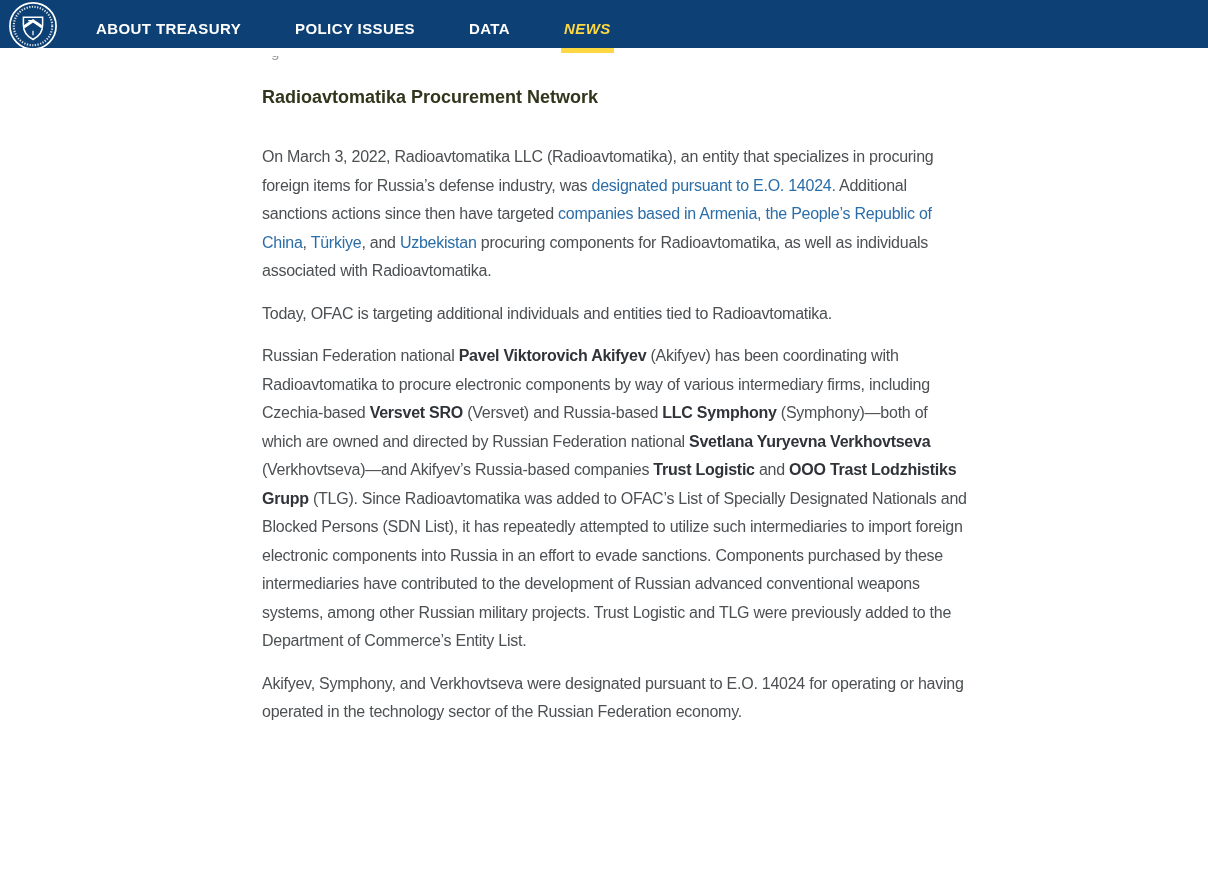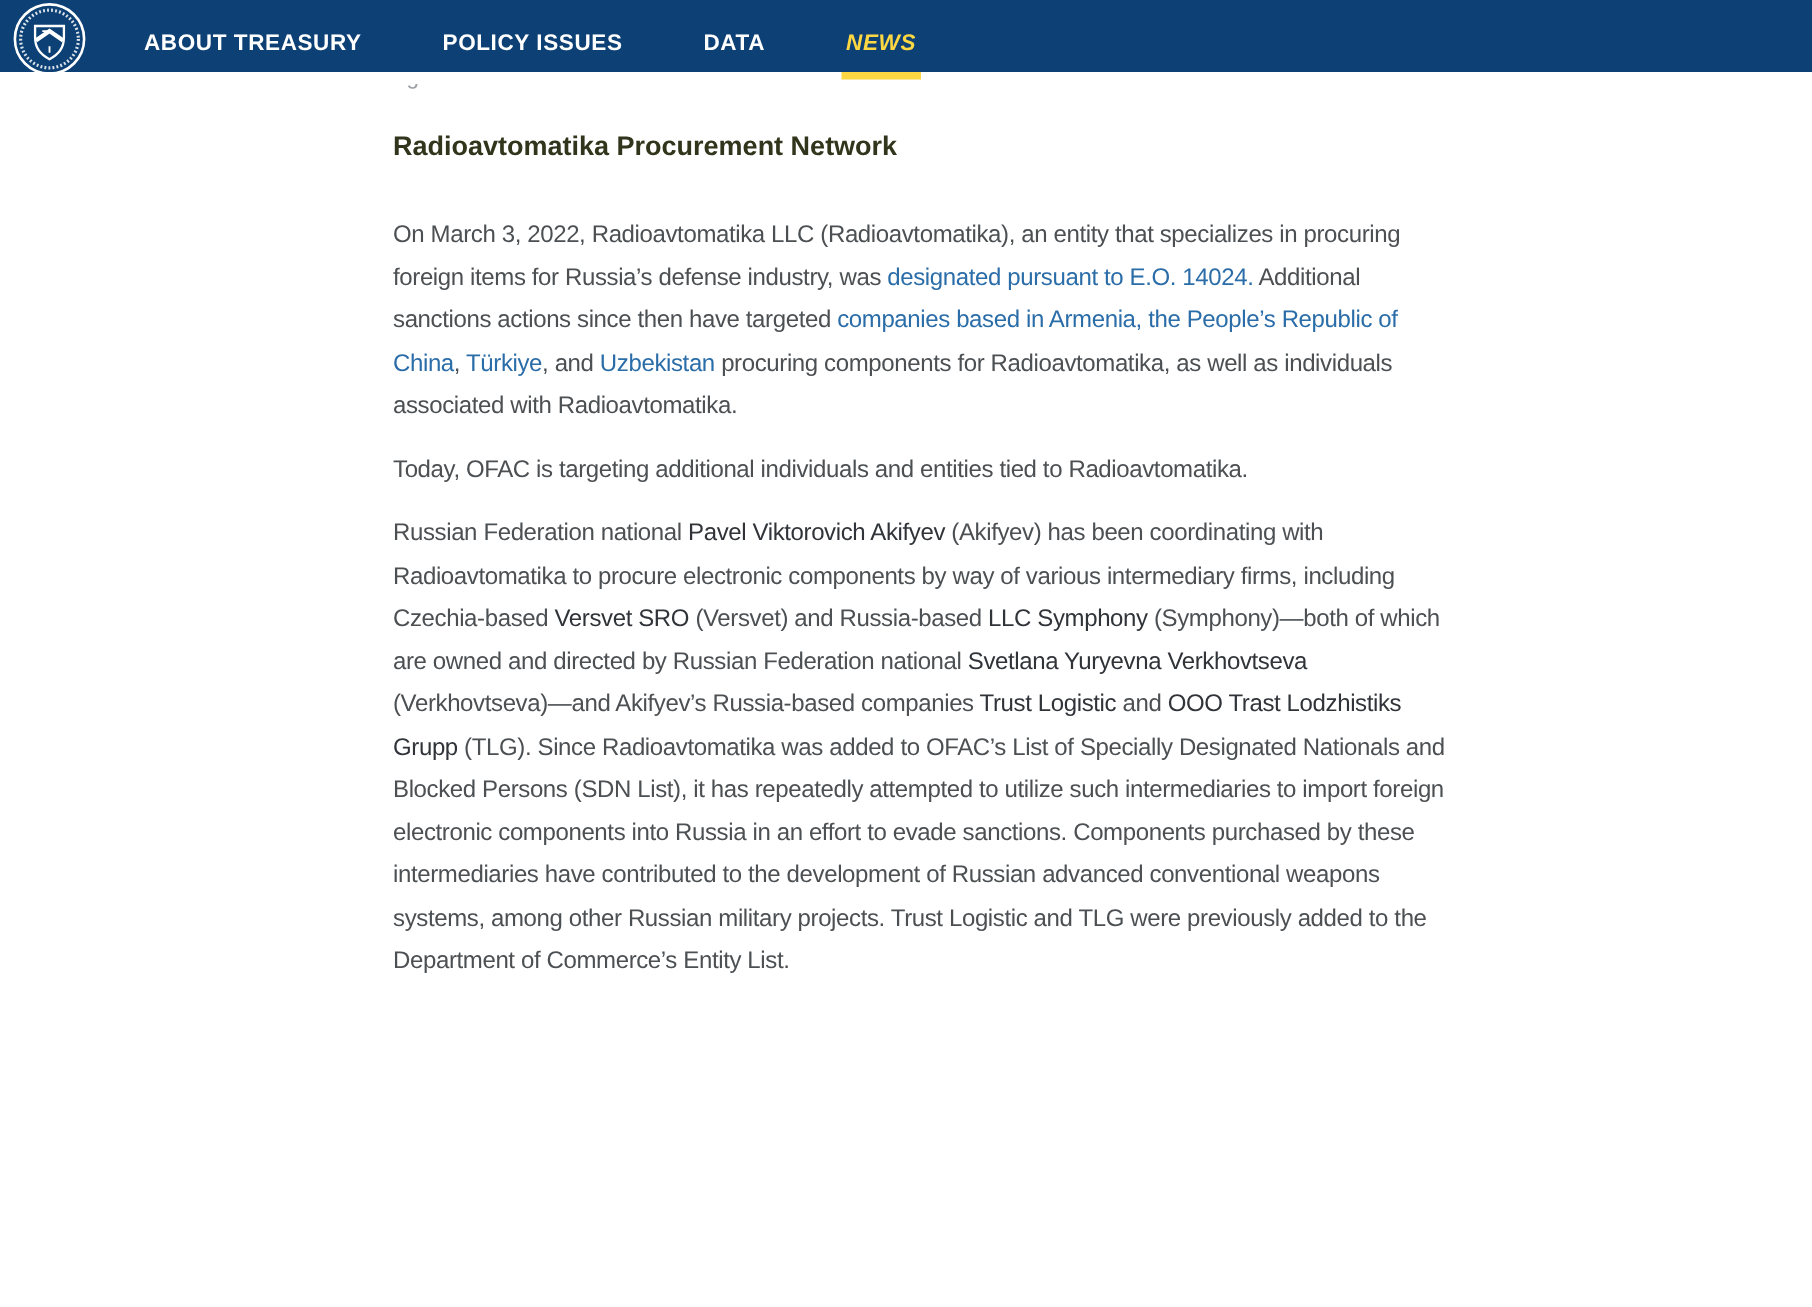--- a/index.html
+++ b/index.html
@@ -29,21 +29,21 @@
   
   .artifact{position:absolute;left:271px;top:56px;width:22px;height:7px;
     overflow:hidden;color:#9aa0a5;font-size:15px;}
   .artifact span{display:block;margin-top:-13px;}
   
   .article{position:absolute;left:262px;top:56px;width:705px;padding-top:28px;}
   .article h2{font-size:18px;line-height:26px;font-weight:700;
     color:var(--heading);margin:0 0 33px 0;}
   .article p{font-size:16px;line-height:28.5px;letter-spacing:-0.25px;
     color:var(--body-text);margin:0 0 14px 0;}
-  .article p .b{font-weight:400;color:var(--bold-text);}
+  .article p .b{font-weight:700;color:var(--bold-text);}
   .article p a{color:var(--link);text-decoration:none;cursor:pointer;}
 </style>
 </head>
 <body>
 
 <header class="topnav">
   <div class="seal">
     <svg viewBox="0 0 52 52" width="50" height="50" aria-hidden="true">
       <circle cx="26" cy="26" r="24" fill="none" stroke="#ffffff" stroke-width="1.8"></circle>
       <circle cx="26" cy="26" r="20" fill="none" stroke="#ffffff" stroke-width="2.2" stroke-dasharray="1.3 1.5" opacity="0.85"></circle>
@@ -62,13 +62,14 @@
 
 <div class="artifact">
   <span>g</span>
 </div>
 
 <main class="article">
   <h2>Radioavtomatika Procurement Network</h2>
   <p><span>On March 3, 2022, Radioavtomatika LLC (Radioavtomatika), an entity that specializes in procuring foreign items for Russia’s defense industry, was </span><a href="#">designated pursuant to E.O. 14024.</a><span> Additional sanctions actions since then have targeted </span><a href="#">companies based in Armenia, the People’s Republic of China</a><span>, </span><a href="#">Türkiye</a><span>, and </span><a href="#">Uzbekistan</a><span> procuring components for Radioavtomatika, as well as individuals associated with Radioavtomatika.</span></p>
   <p><span>Today, OFAC is targeting additional individuals and entities tied to Radioavtomatika.</span></p>
   <p><span>Russian Federation national </span><span class="b">Pavel Viktorovich Akifyev</span><span> (Akifyev) has been coordinating with Radioavtomatika to procure electronic components by way of various intermediary firms, including Czechia-based </span><span class="b">Versvet SRO</span><span> (Versvet) and Russia-based </span><span class="b">LLC Symphony</span><span> (Symphony)—both of which are owned and directed by Russian Federation national </span><span class="b">Svetlana Yuryevna Verkhovtseva</span><span> (Verkhovtseva)—and Akifyev’s Russia-based companies </span><span class="b">Trust Logistic</span><span> and </span><span class="b">OOO Trast Lodzhistiks Grupp</span><span> (TLG). Since Radioavtomatika was added to OFAC’s List of Specially Designated Nationals and Blocked Persons (SDN List), it has repeatedly attempted to utilize such intermediaries to import foreign electronic components into Russia in an effort to evade sanctions. Components purchased by these intermediaries have contributed to the development of Russian advanced conventional weapons systems, among other Russian military projects. Trust Logistic and TLG were previously added to the Department of Commerce’s Entity List.</span></p>
+  <p><span>Akifyev, Symphony, and Verkhovtseva were designated pursuant to E.O. 14024 for operating or having operated in the technology sector of the Russian Federation economy.</span></p>
 </main>
 
 </body></html>

